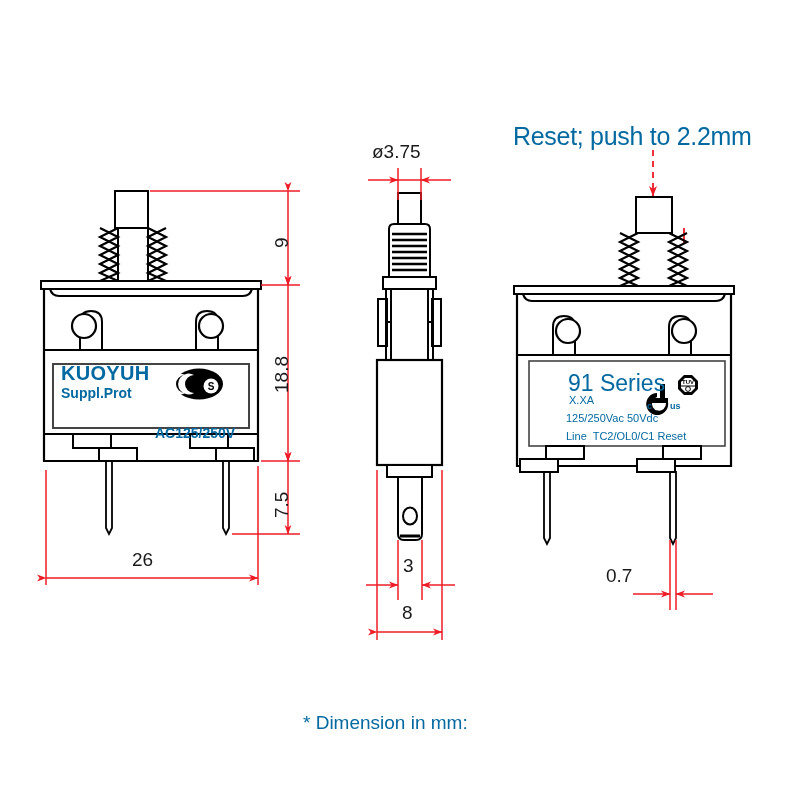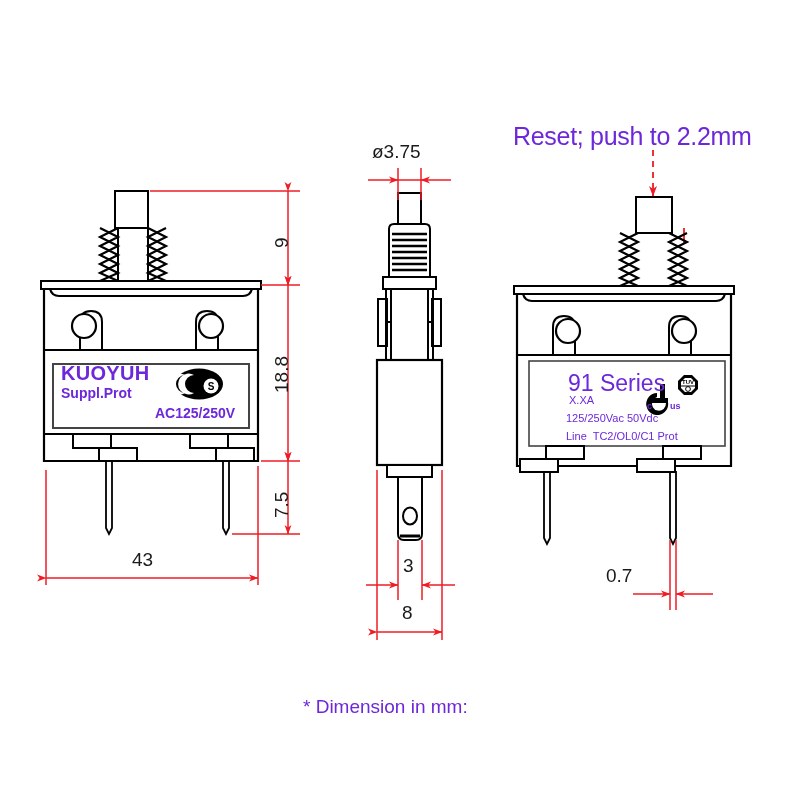--- a/index.html
+++ b/index.html
@@ -19,30 +19,31 @@
   #drawing {
     position: absolute;
     left: 0;
     top: 0;
     width: 800px;
     height: 800px;
   }
   .txt {
     position: absolute;
     white-space: pre;
-    color: #6d28d9;
+    color: #0369a1;
     font-family: "Liberation Sans", sans-serif;
     line-height: 1;
   }
   .title-text {
     font-size: 25px;
     letter-spacing: -0.3px;
   }
   .footer-text {
     font-size: 19px;
+    margin-top: 16px;
   }
   .dim-text {
     font-size: 19px;
     color: #1a1a1a;
   }
   .dim-text.vert {
     transform-origin: left top;
     transform: rotate(-90deg);
   }
   .label-brand {
@@ -50,20 +51,21 @@
     font-weight: bold;
     letter-spacing: 0.3px;
   }
   .label-sub {
     font-size: 14px;
     font-weight: bold;
   }
   .label-volt {
     font-size: 14px;
     font-weight: bold;
+    margin-top: 20px;
   }
   .r-series {
     font-size: 23px;
   }
   .r-small {
     font-size: 11px;
   }
   .r-tiny {
     font-size: 9px;
     font-weight: bold;
@@ -265,26 +267,26 @@
 
   <div class="txt footer-text" style="left:303px; top:697px;">* Dimension in mm:</div>
 
   <div class="txt label-brand" style="left:61px; top:363px;">KUOYUH</div>
   <div class="txt label-sub" style="left:61px; top:386px;">Suppl.Prot</div>
   <div class="txt label-volt" style="left:155px; top:406px;">AC125/250V</div>
 
   <div class="txt r-series" style="left:568px; top:372px;">91 Series</div>
   <div class="txt r-small" style="left:569px; top:395px;">X.XA</div>
   <div class="txt r-small" style="left:566px; top:413px;">125/250Vac 50Vdc</div>
-  <div class="txt r-small" style="left:566px; top:431px;">Line  TC2/OL0/C1 Prot</div>
+  <div class="txt r-small" style="left:566px; top:431px;">Line  TC2/OL0/C1 Reset</div>
   <div class="txt r-tiny" style="left:647px; top:402px;">c</div>
   <div class="txt r-tiny" style="left:670px; top:402px;">us</div>
 
   <div class="txt dim-text vert" style="left:272px; top:248px;">9</div>
   <div class="txt dim-text vert" style="left:272px; top:393px;">18.8</div>
   <div class="txt dim-text vert" style="left:272px; top:518px;">7.5</div>
-  <div class="txt dim-text" style="left:132px; top:550px;">43</div>
+  <div class="txt dim-text" style="left:132px; top:550px;">26</div>
   <div class="txt dim-text" style="left:372px; top:142px;">ø3.75</div>
   <div class="txt dim-text" style="left:403px; top:556px;">3</div>
   <div class="txt dim-text" style="left:402px; top:603px;">8</div>
   <div class="txt dim-text" style="left:606px; top:566px;">0.7</div>
 
 </div>
 
 </body></html>

